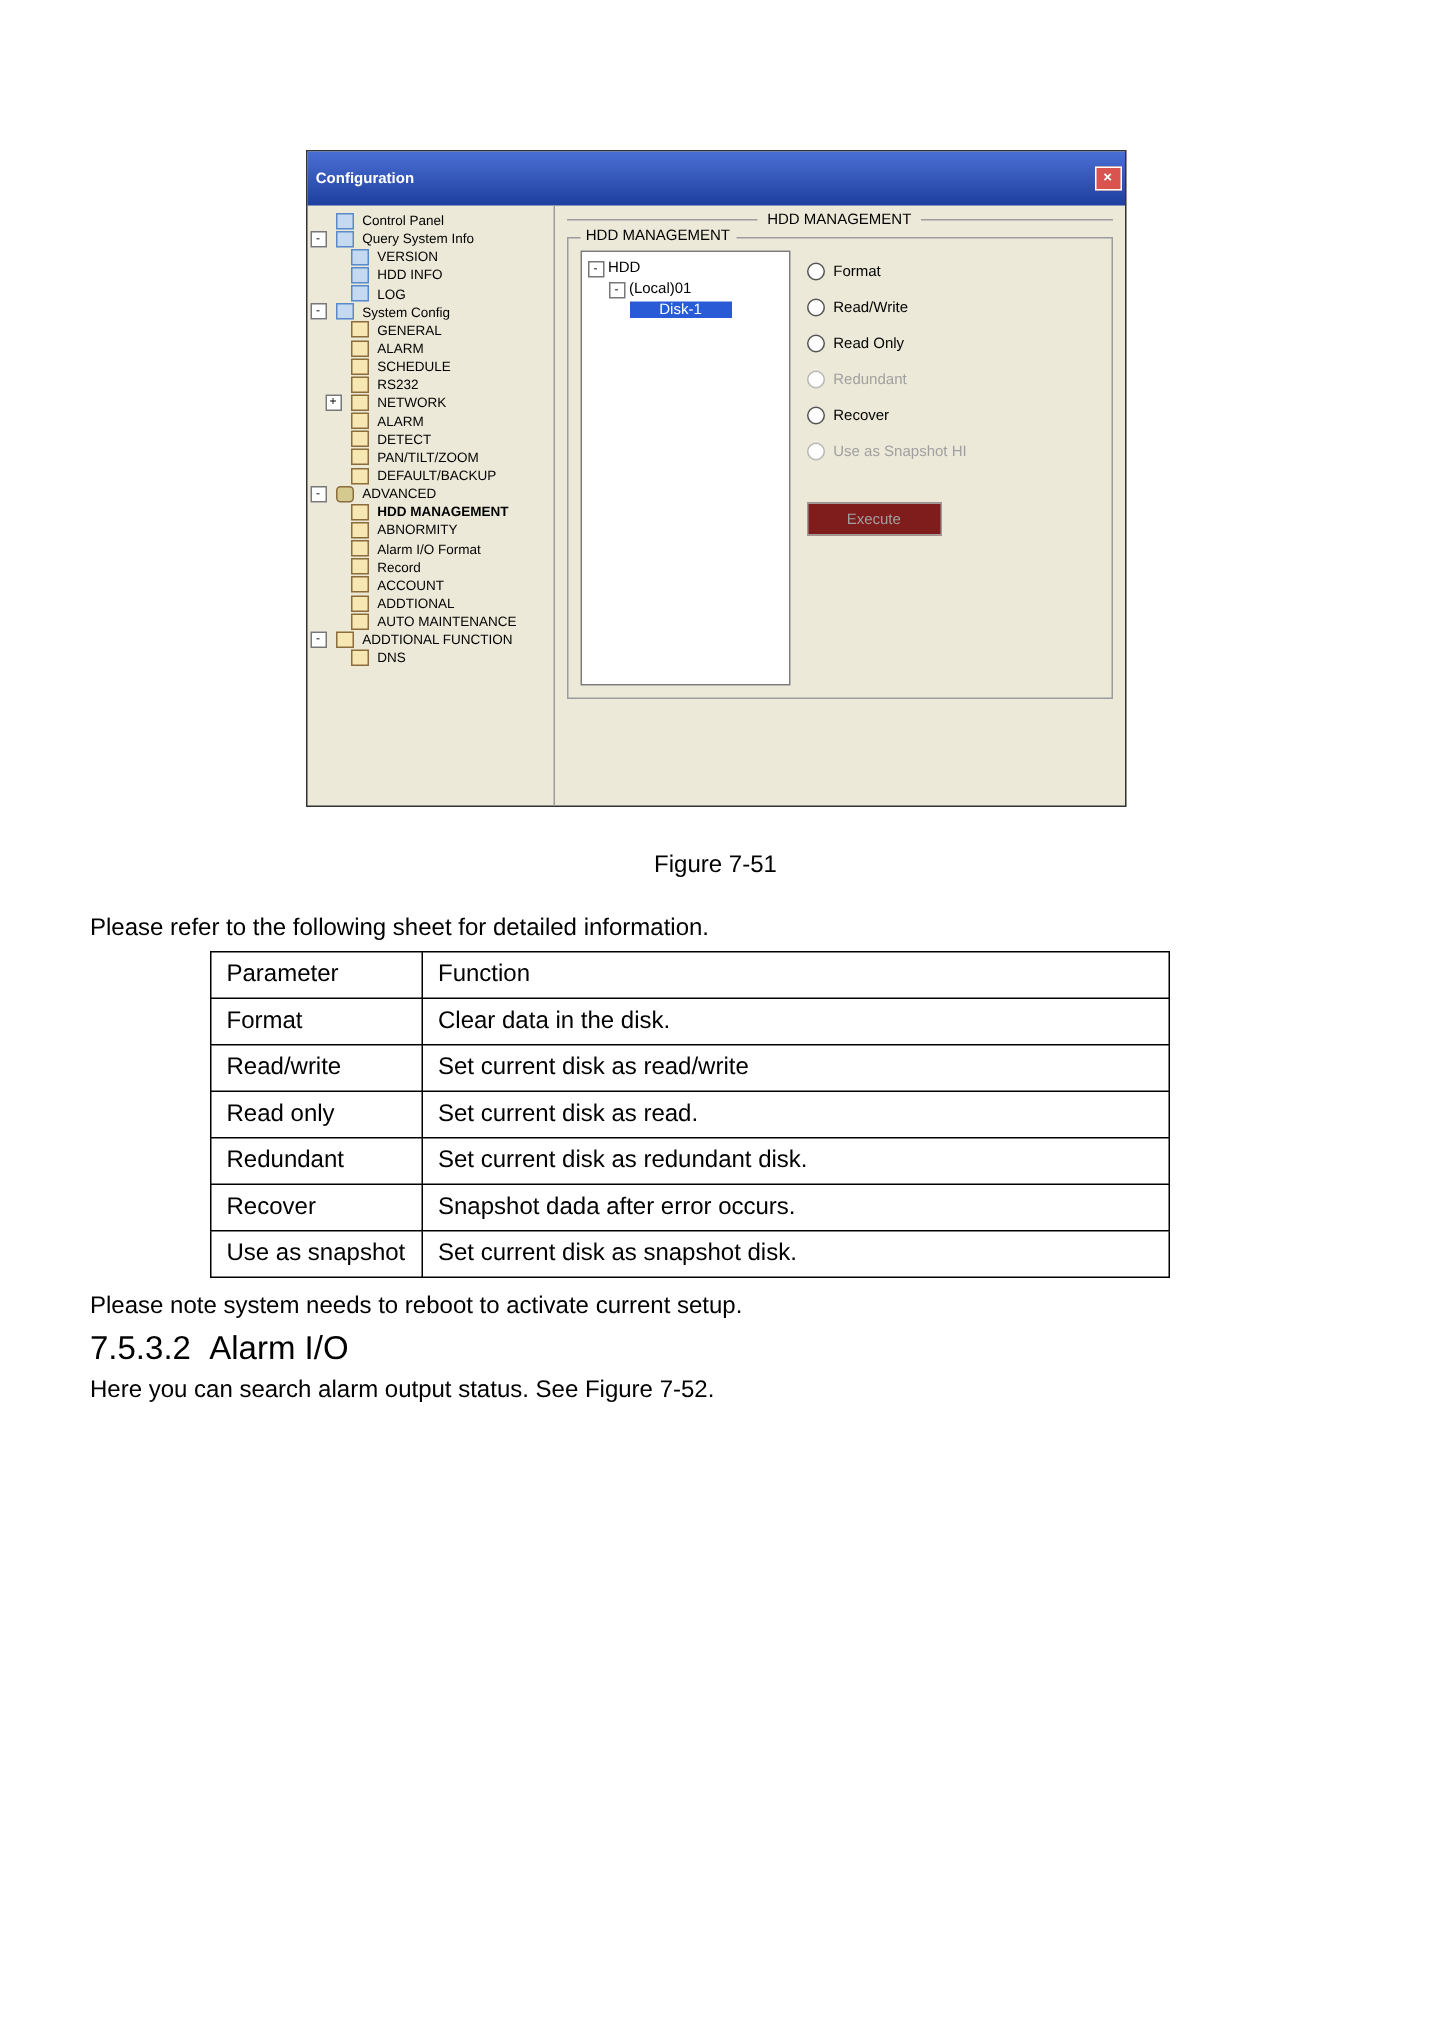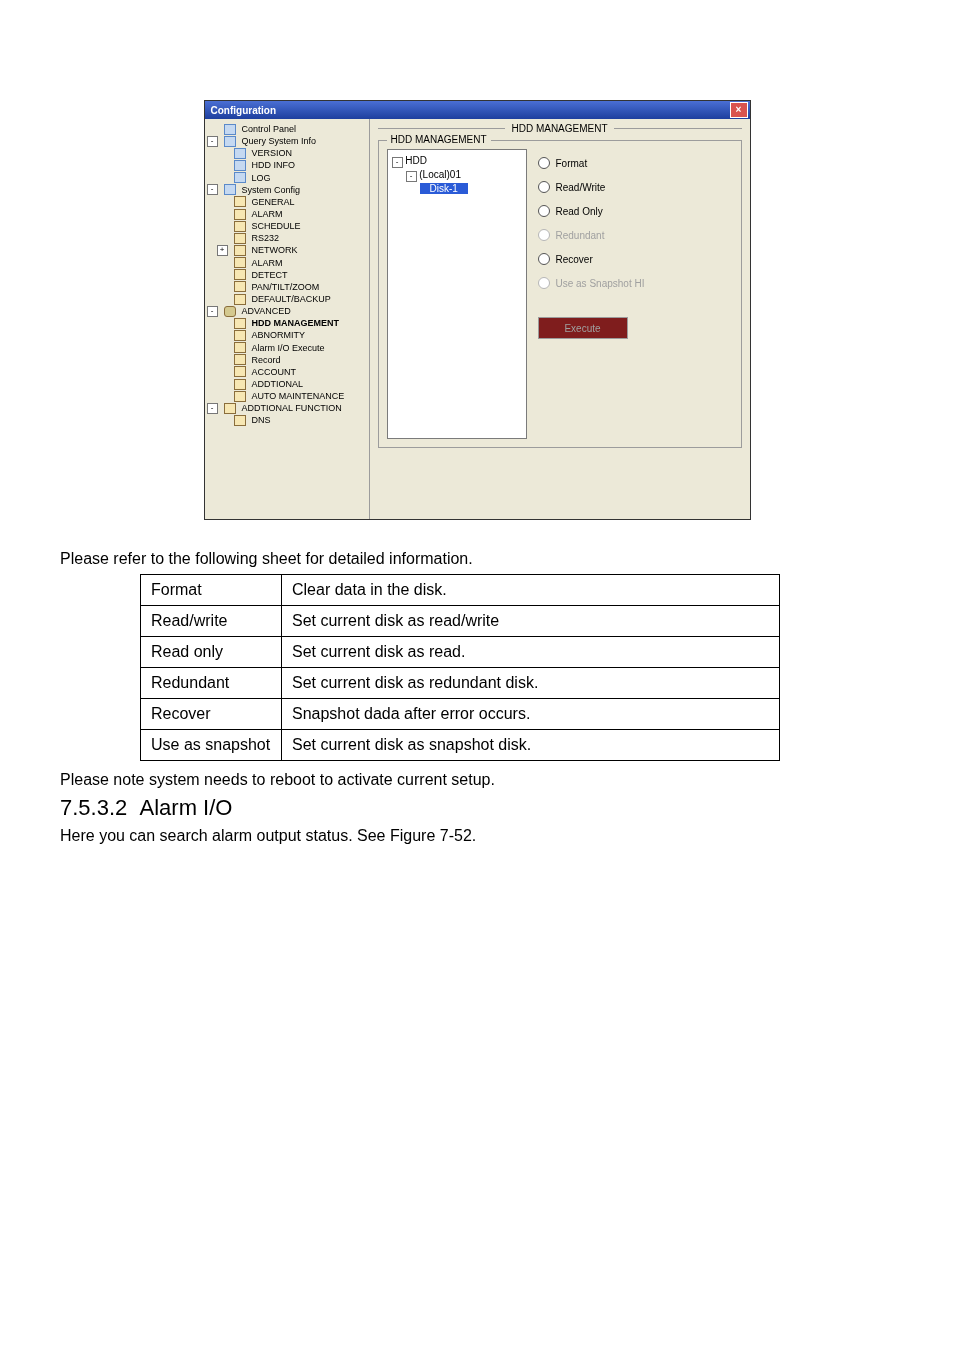--- a/index.html
+++ b/index.html
@@ -16,21 +16,21 @@
     width: 545px;
     border: 1px solid #333;
     background: #ece9d8;
     font-family: Tahoma, Arial, sans-serif;
     font-size: 10px;
   }
   .title-bar {
     display: flex;
     align-items: center;
     justify-content: space-between;
-    height: 18px;
+    height: 36px;
     background: linear-gradient(#4a6fd4, #1e3f9e);
     color: #fff;
     padding: 0 2px 0 6px;
     font-weight: bold;
     text-align: center;
   }
   .close-btn {
     width: 16px; height: 14px;
     background: #d9534f;
     border: 1px solid #fff;
@@ -81,21 +81,21 @@
     width: 130px;
     border: 1px solid #7b7b7b;
     background: #fff;
     padding: 4px;
     font-size: 10px;
     line-height: 1.4;
   }
   .inner-tree .ti1 { padding-left: 0; }
   .inner-tree .ti2 { padding-left: 14px; }
   .inner-tree .ti3 { padding-left: 28px; }
-  .disk-sel { background:#2a5bd7; color:#fff; padding:0 10px;text-align:right; }
+  .disk-sel { background:#2a5bd7; color:#fff; padding:0 20px;text-align:right; }
   .radio-col { flex: 1; padding: 8px 8px 8px 4px; display:flex; flex-direction:column; gap:12px; font-size:10px; color:#000; }
   .radio { display:flex; align-items:center; gap:6px; }
   .radio .dot { width:10px; height:10px; border:1px solid #545454; border-radius:50%; background:#fff; }
   .radio.disabled { color:#a0a0a0; }
   .radio.disabled .dot { border-color:#b6b6b6; }
   .exec-btn {
     margin-top:16px;
     width: 90px; height: 22px;
     border:1px solid #9c9c9c;
     background:#7f1d1d;
@@ -220,21 +220,21 @@
           <span>HDD MANAGEMENT</span>
         </div>
         <div class="item lv1">
           <span style="width: 11px; display: inline-block;"></span>
           <span class="ico "></span>
           <span>ABNORMITY</span>
         </div>
         <div class="item lv1">
           <span style="width: 11px; display: inline-block;"></span>
           <span class="ico "></span>
-          <span>Alarm I/O Execute</span>
+          <span>Alarm I/O Format</span>
         </div>
         <div class="item lv1">
           <span style="width: 11px; display: inline-block;"></span>
           <span class="ico "></span>
           <span>Record</span>
         </div>
         <div class="item lv1">
           <span style="width: 11px; display: inline-block;"></span>
           <span class="ico "></span>
           <span>ACCOUNT</span>
@@ -307,24 +307,29 @@
               </div>
               <button class="exec-btn" disabled="">Execute</button>
             </div>
         </div>
       </div>
     </div>
   </div>
 </div>
 
 <div class="doc">
+  <div class="figcap">Figure 7-51</div>
   <p>Please refer to the following sheet for detailed information.</p>
 
   <table class="params">
     <tbody>
+        <tr>
+      <td class="col1">Parameter</td>
+      <td>Function</td>
+    </tr>
     <tr>
           <td class="col1">Format</td>
           <td>Clear data in the disk.</td>
         </tr>
     <tr>
           <td class="col1">Read/write</td>
           <td>Set current disk as read/write</td>
         </tr>
     <tr>
           <td class="col1">Read only</td>

